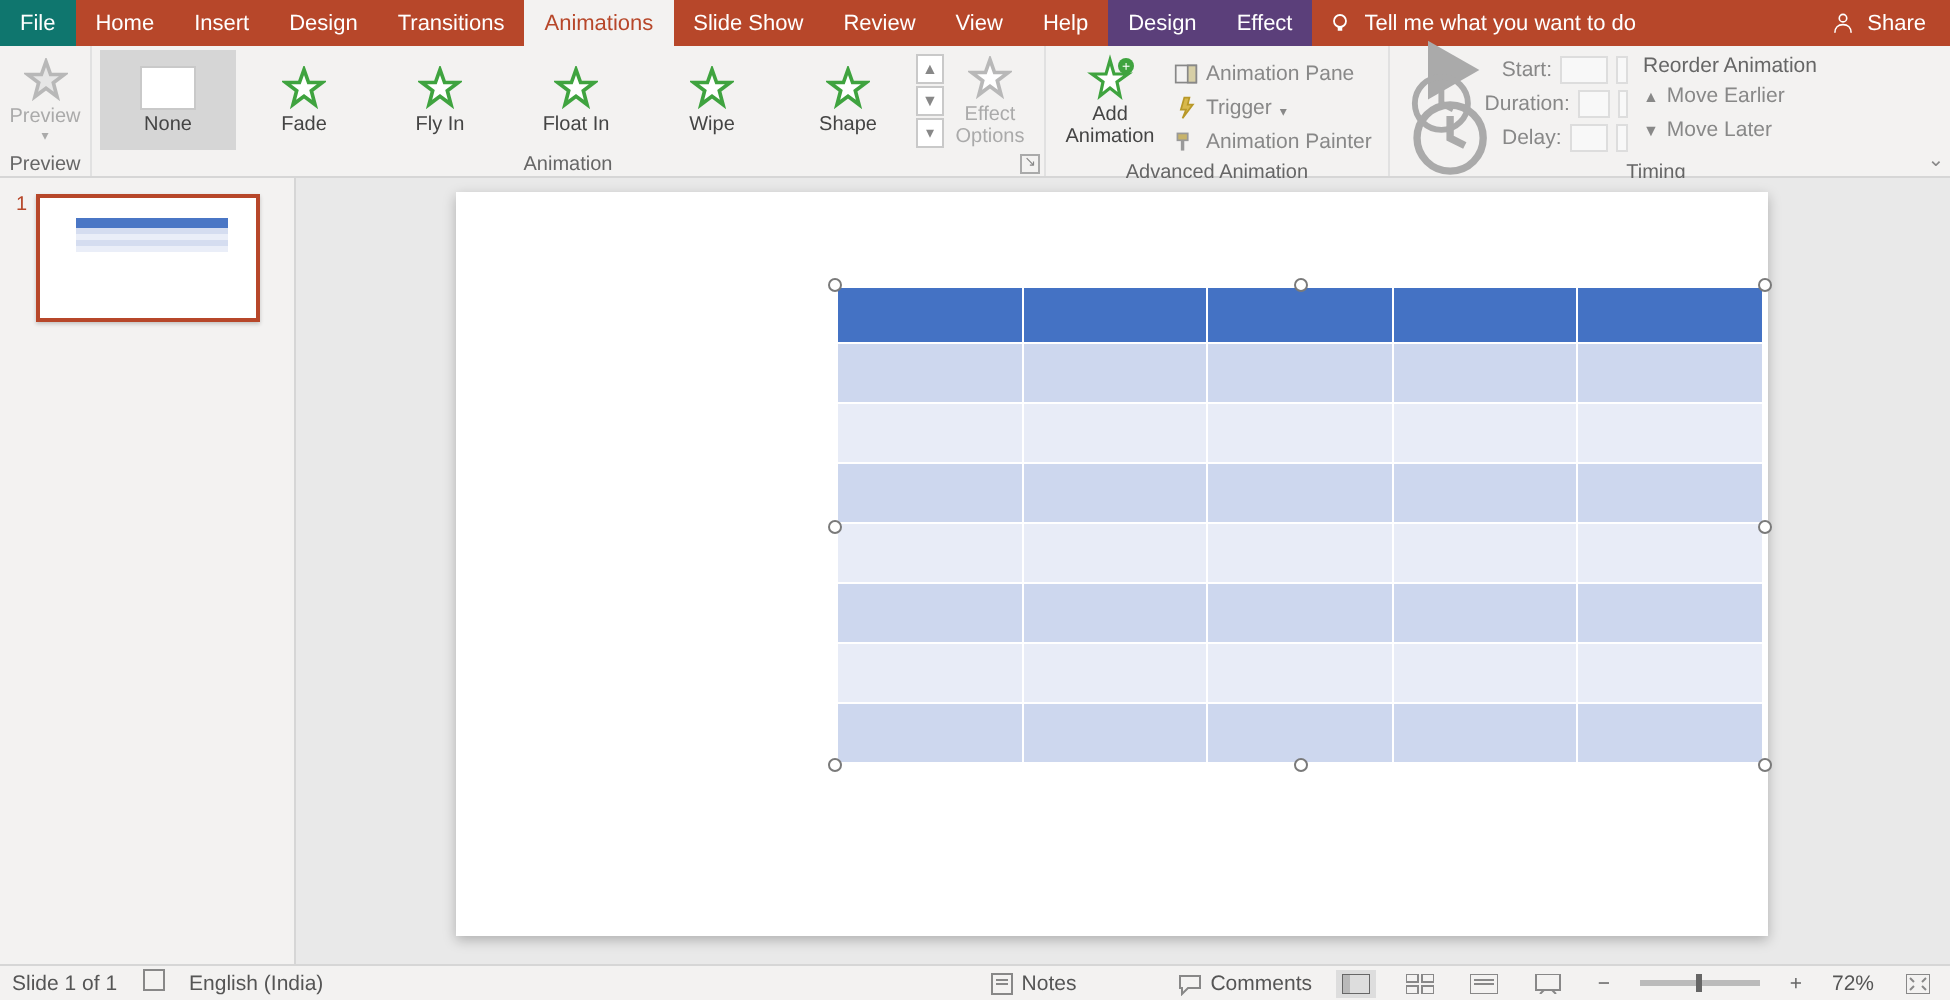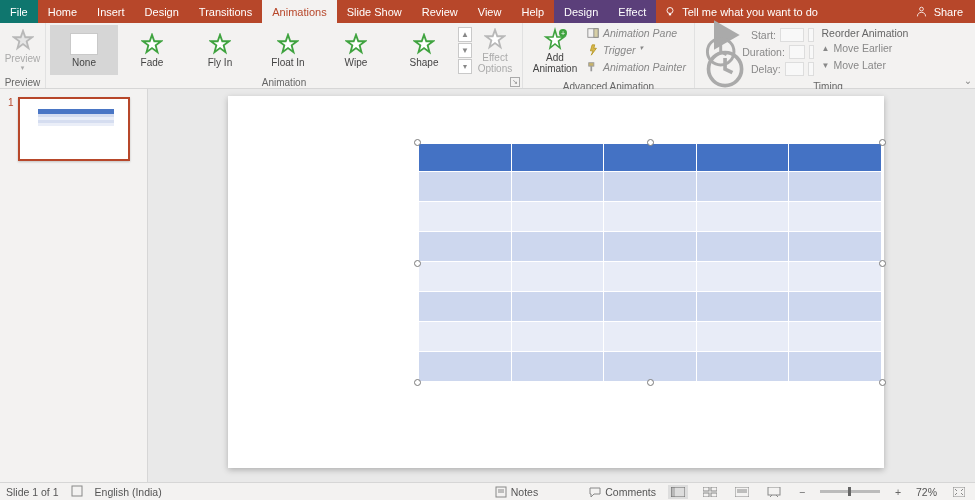--- a/index.html
+++ b/index.html
@@ -33,21 +33,21 @@
   .star polygon { fill: #fff; stroke: #3fa33f; stroke-width: 2; }
   .star.grey polygon { stroke: #b8b8b8; }
   .star.grey-f polygon { stroke: #b8b8b8; fill: #e6e6e6; }
 
   .none-thumb { width: 28px; height: 22px; border: 1px solid #c9c9c9; background: #fff; position: relative; }
 
   .gallery-arrows { width: 14px; display: flex; flex-direction: column; justify-content: flex-start; margin-top: 2px; }
   .gallery-arrows div { height: 15px; border: 1px solid #c9c9c9; margin-bottom: 1px; background: #fff; font-size: 8px; text-align: center; line-height: 13px; color: #888; cursor: pointer; }
 
   .adv-col { display: flex; flex-direction: column; justify-content: flex-start; padding: 2px 4px; gap: 1px; font-size: 10.5px; color: #888; }
-  .adv-col .row { display: flex; align-items: flex-start; gap: 4px; height: 16px; cursor: pointer; font-style: italic; }
+  .adv-col .row { display: flex; align-items: flex-end; gap: 4px; height: 16px; cursor: pointer; }
   .adv-col .row svg { width: 12px; height: 12px; }
 
   .timing-col { display: flex; flex-direction: column; padding: 2px 4px; gap: 1px; font-size: 10.5px; color: #888; }
   .timing-col .row { display: flex; align-items: center; gap: 4px; height: 16px; }
   .timing-col .row .fld { width: 46px; height: 14px; border: 1px solid #ddd; background: #f8f8f8; }
   .timing-col .row .spin { width: 10px; height: 14px; border: 1px solid #ddd; background: #f8f8f8; }
   .timing-col .row .combo { width: 56px; height: 14px; border: 1px solid #ddd; background: #f8f8f8; }
   .timing-col .row .combo-btn { width: 12px; height: 14px; border: 1px solid #ddd; background: #f8f8f8; }
 
   .reorder-col { display: flex; flex-direction: column; padding: 2px 4px; gap: 1px; font-size: 10.5px; color: #888; }

